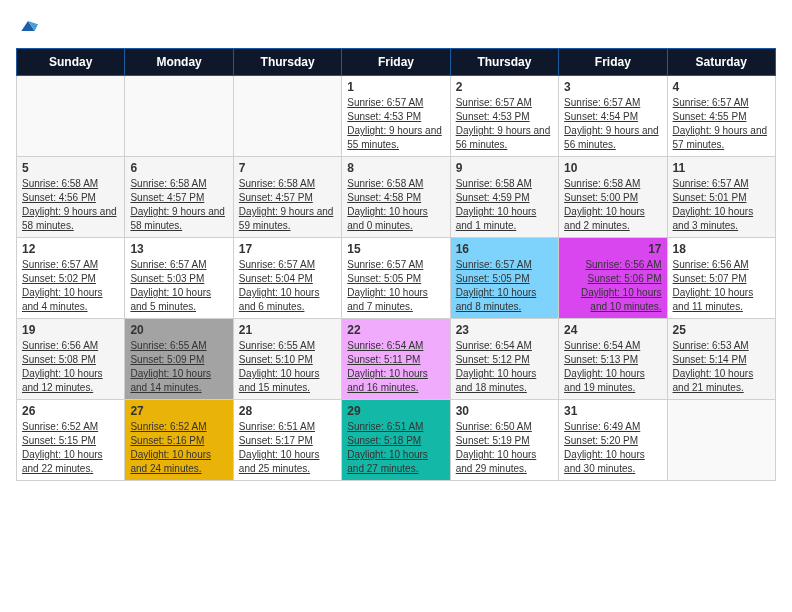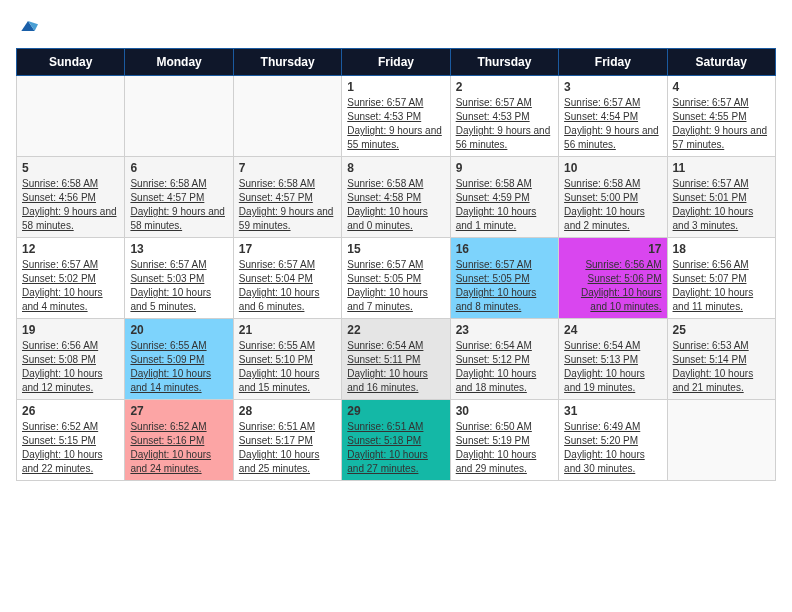--- a/index.html
+++ b/index.html
@@ -247,33 +247,33 @@
 Daylight: 10 hours and 11 minutes.</div>
         </td>
       </tr>
       <tr>
         <td style="background: rgb(245, 245, 245);">
           <span class="day-number">19</span>
           <div class="day-info" style="white-space: pre-line;">Sunrise: 6:56 AM
 Sunset: 5:08 PM
 Daylight: 10 hours and 12 minutes.</div>
         </td>
-        <td style="background: #7dd3fc;">
+        <td style="background: #a3a3a3;">
           <span class="day-number">20</span>
           <div class="day-info" style="white-space: pre-line;">Sunrise: 6:55 AM
 Sunset: 5:09 PM
 Daylight: 10 hours and 14 minutes.</div>
         </td>
         <td style="background: rgb(245, 245, 245); margin-top: 36px;">
           <span class="day-number">21</span>
           <div class="day-info" style="white-space: pre-line;">Sunrise: 6:55 AM
 Sunset: 5:10 PM
 Daylight: 10 hours and 15 minutes.</div>
         </td>
-        <td style="background: #e5e5e5;">
+        <td style="background: #f0abfc;">
           <span class="day-number">22</span>
           <div class="day-info" style="white-space: pre-line;">Sunrise: 6:54 AM
 Sunset: 5:11 PM
 Daylight: 10 hours and 16 minutes.</div>
         </td>
         <td style="background: rgb(245, 245, 245); margin-top: 19px;">
           <span class="day-number">23</span>
           <div class="day-info" style="white-space: pre-line;">Sunrise: 6:54 AM
 Sunset: 5:12 PM
 Daylight: 10 hours and 18 minutes.</div>
@@ -291,21 +291,21 @@
 Daylight: 10 hours and 21 minutes.</div>
         </td>
       </tr>
       <tr>
         <td style="background: rgb(255, 255, 255);">
           <span class="day-number">26</span>
           <div class="day-info" style="white-space: pre-line;">Sunrise: 6:52 AM
 Sunset: 5:15 PM
 Daylight: 10 hours and 22 minutes.</div>
         </td>
-        <td style="background: #fca5a5;">
+        <td style="background: #eab308;">
           <span class="day-number">27</span>
           <div class="day-info" style="white-space: pre-line;">Sunrise: 6:52 AM
 Sunset: 5:16 PM
 Daylight: 10 hours and 24 minutes.</div>
         </td>
         <td style="background: rgb(255, 255, 255); margin-top: 9px;">
           <span class="day-number">28</span>
           <div class="day-info" style="white-space: pre-line;">Sunrise: 6:51 AM
 Sunset: 5:17 PM
 Daylight: 10 hours and 25 minutes.</div>

